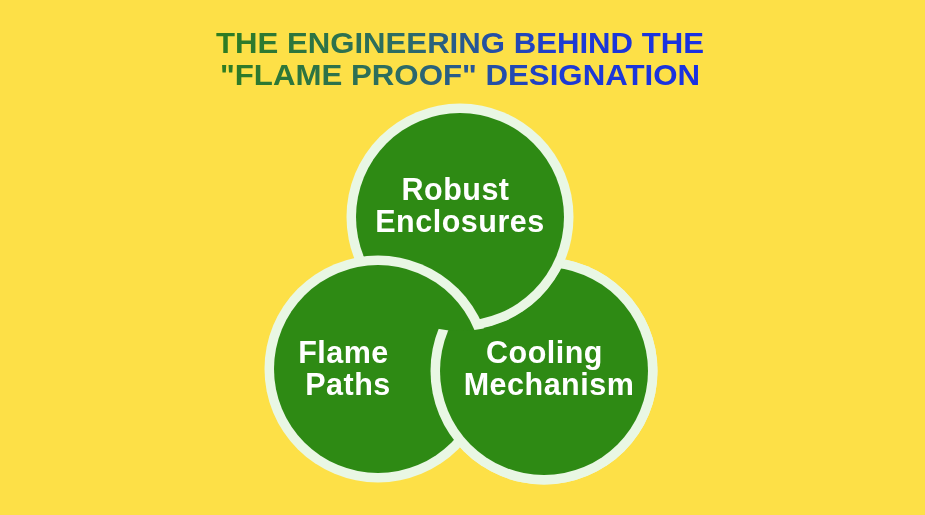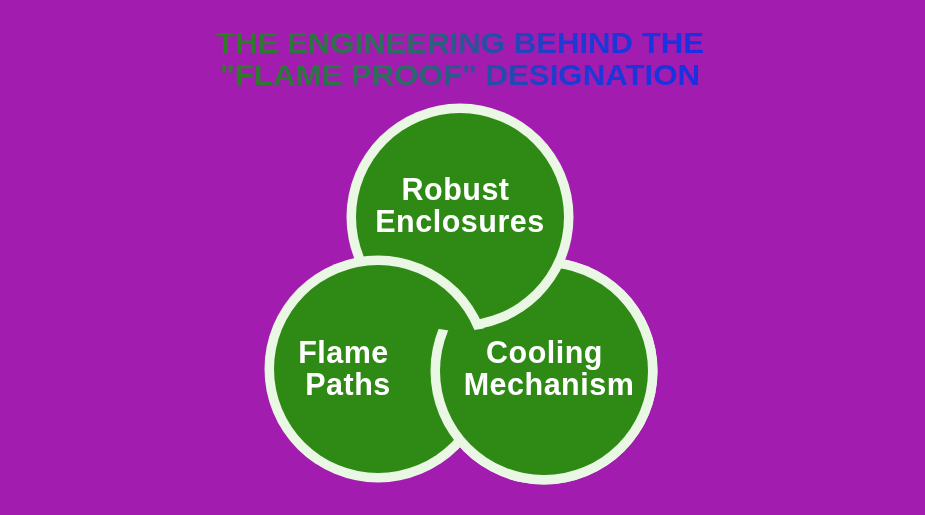--- a/index.html
+++ b/index.html
@@ -4,21 +4,21 @@
 <style>
   html, body {
     margin: 0;
     padding: 0;
     background: #E9F7E4;
   }
   .canvas {
     position: relative;
     width: 925px;
     height: 515px;
-    background: #a21caf;
+    background: #fde047;
     overflow: hidden;
     font-family: "Liberation Sans", "DejaVu Sans", sans-serif;
   }
   svg { display: block; }
   .title-line {
     font-family: "Liberation Sans", "DejaVu Sans", sans-serif;
     font-weight: bold;
     font-size: 30px;
   }
   .circle-label {

